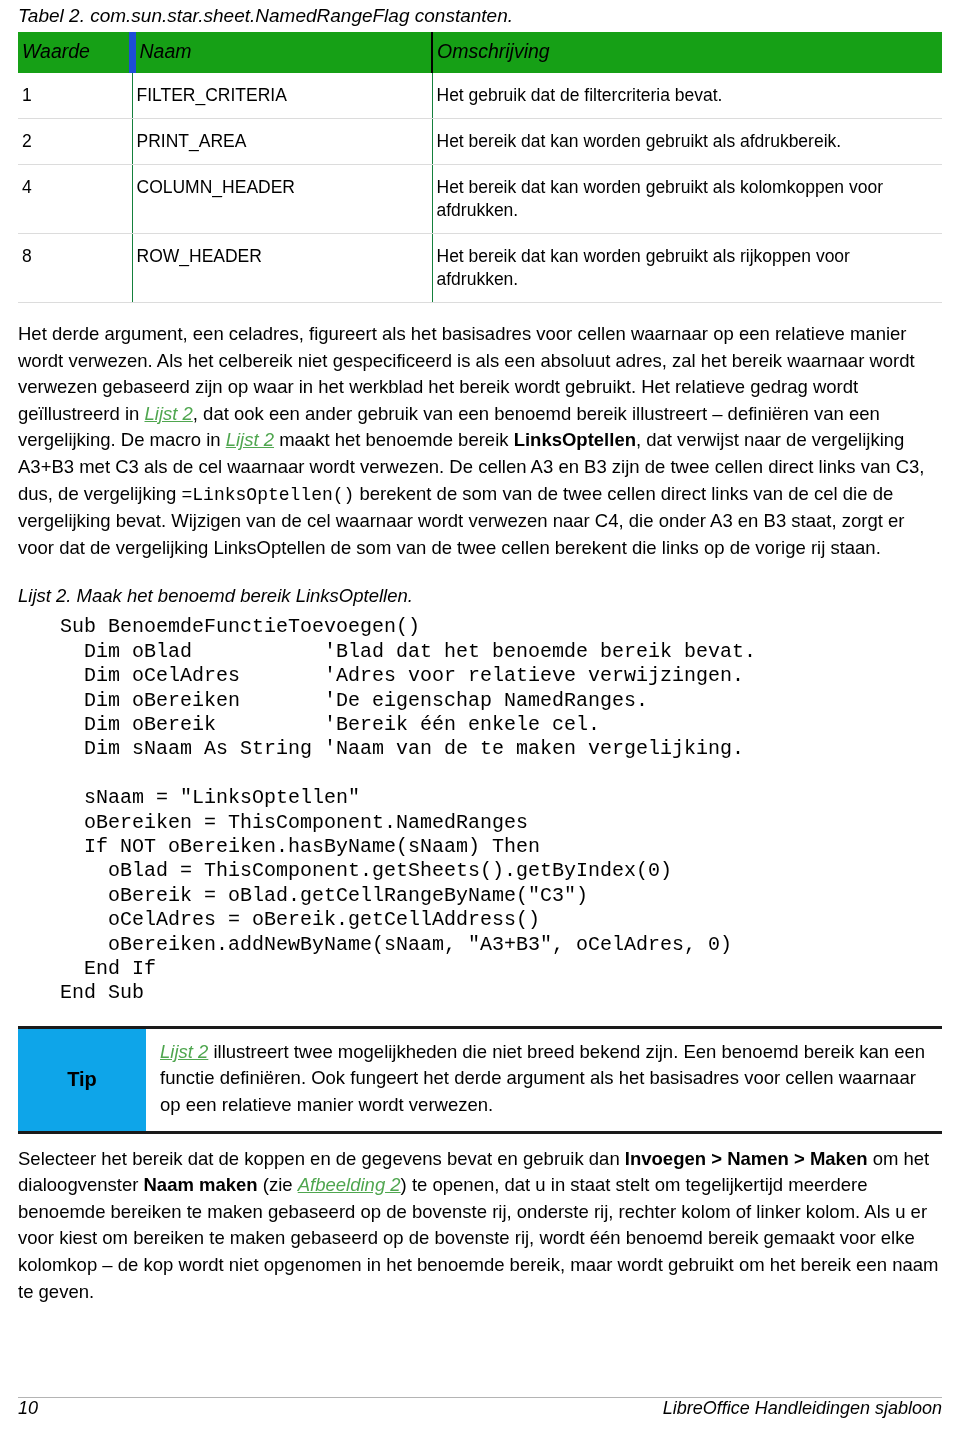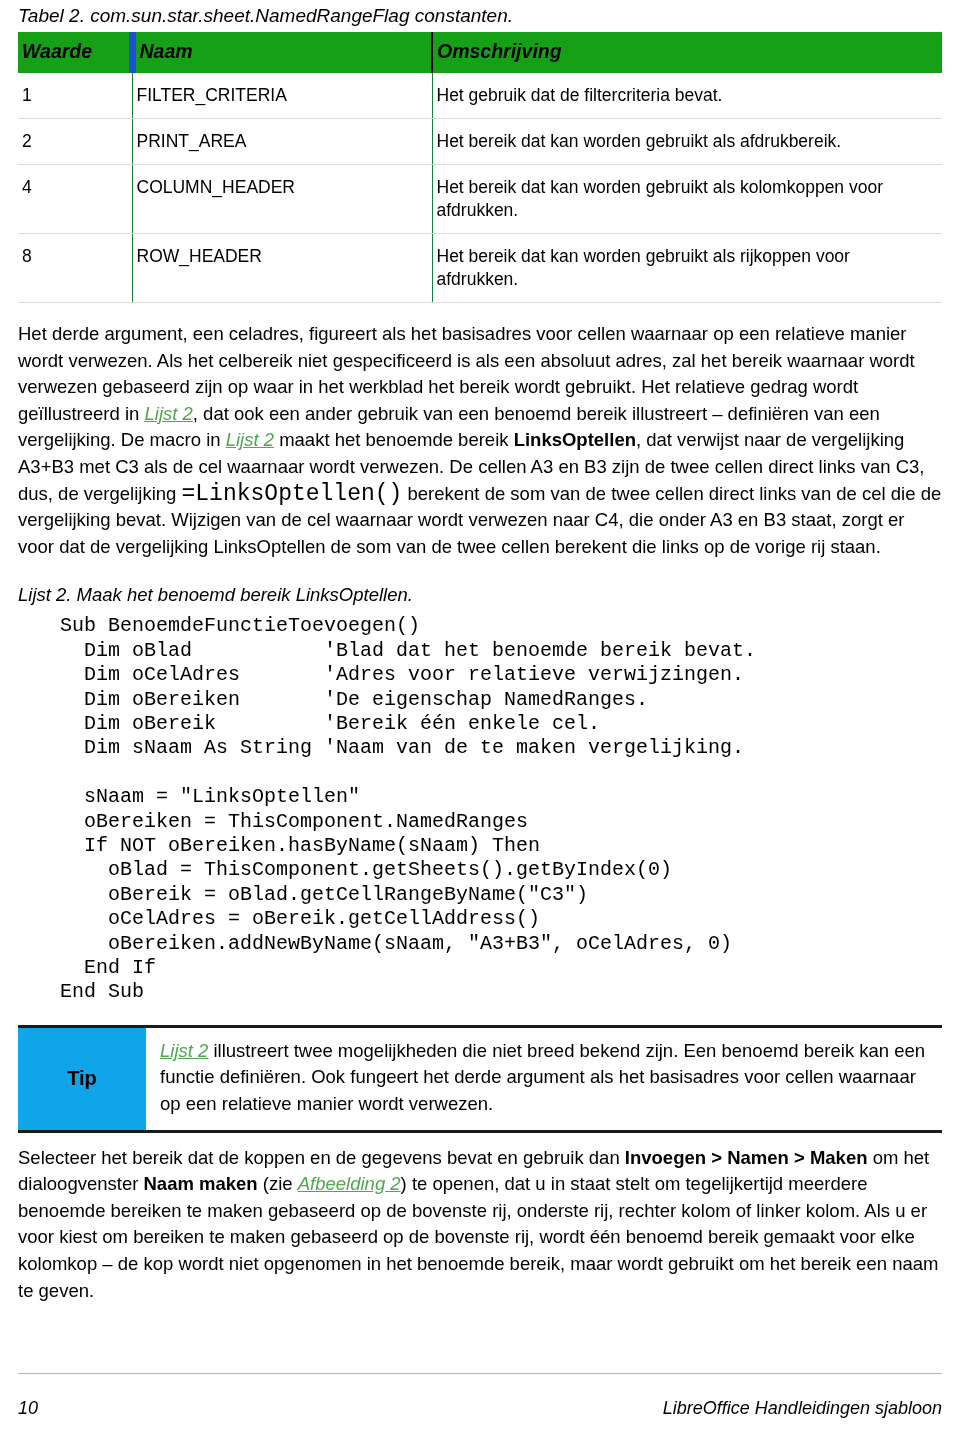--- a/index.html
+++ b/index.html
@@ -43,21 +43,21 @@
     margin-bottom: 0;
   }
   table.const-table col.c-waarde { width: 114px; }
   table.const-table col.c-naam   { width: 300px; }
   table.const-table col.c-omschr { width: 510px; }
 
   table.const-table thead th {
     background: #16A016;
     color: #000000;
     font-style: italic;
-    font-weight: bold;
+    font-weight: normal;
     font-size: 19.5px;
     text-align: left;
     padding: 8px 4px 10px 4px;
     border: none;
     vertical-align: middle;
   }
   table.const-table thead th.h-waarde { padding-left: 4px; }
   table.const-table thead th.h-naam   { border-left: 7px solid #1d4ed8; }
   table.const-table thead th.h-omschr { border-left: 2px solid #000000; }
 
@@ -85,21 +85,21 @@
   .spacer-xs { height: 12px; }
 
   .link {
     color: #4FA64F;
     text-decoration: underline;
     font-style: italic;
   }
   .bold { font-weight: bold; }
   .mono-inline {
     font-family: "Liberation Mono", monospace;
-    font-size: 23px;
+    font-size: 18px;
   }
 
   
   .listing-caption {
     font-style: italic;
     font-size: 18.5px;
     line-height: 26px;
     margin: 0;
   }
 
@@ -142,21 +142,21 @@
     line-height: 26.6px;
   }
 
   
   .footer {
     position: absolute;
     left: 18px;
     right: 18px;
     bottom: 12px;
     border-top: 1px solid #B4B4B4;
-    padding-top: 24px;
+    padding-top: 0;
     display: flex;
     justify-content: space-between;
     align-items: baseline;
     font-style: italic;
     font-size: 18px;
   }
 </style>
 </head>
 <body>
 

